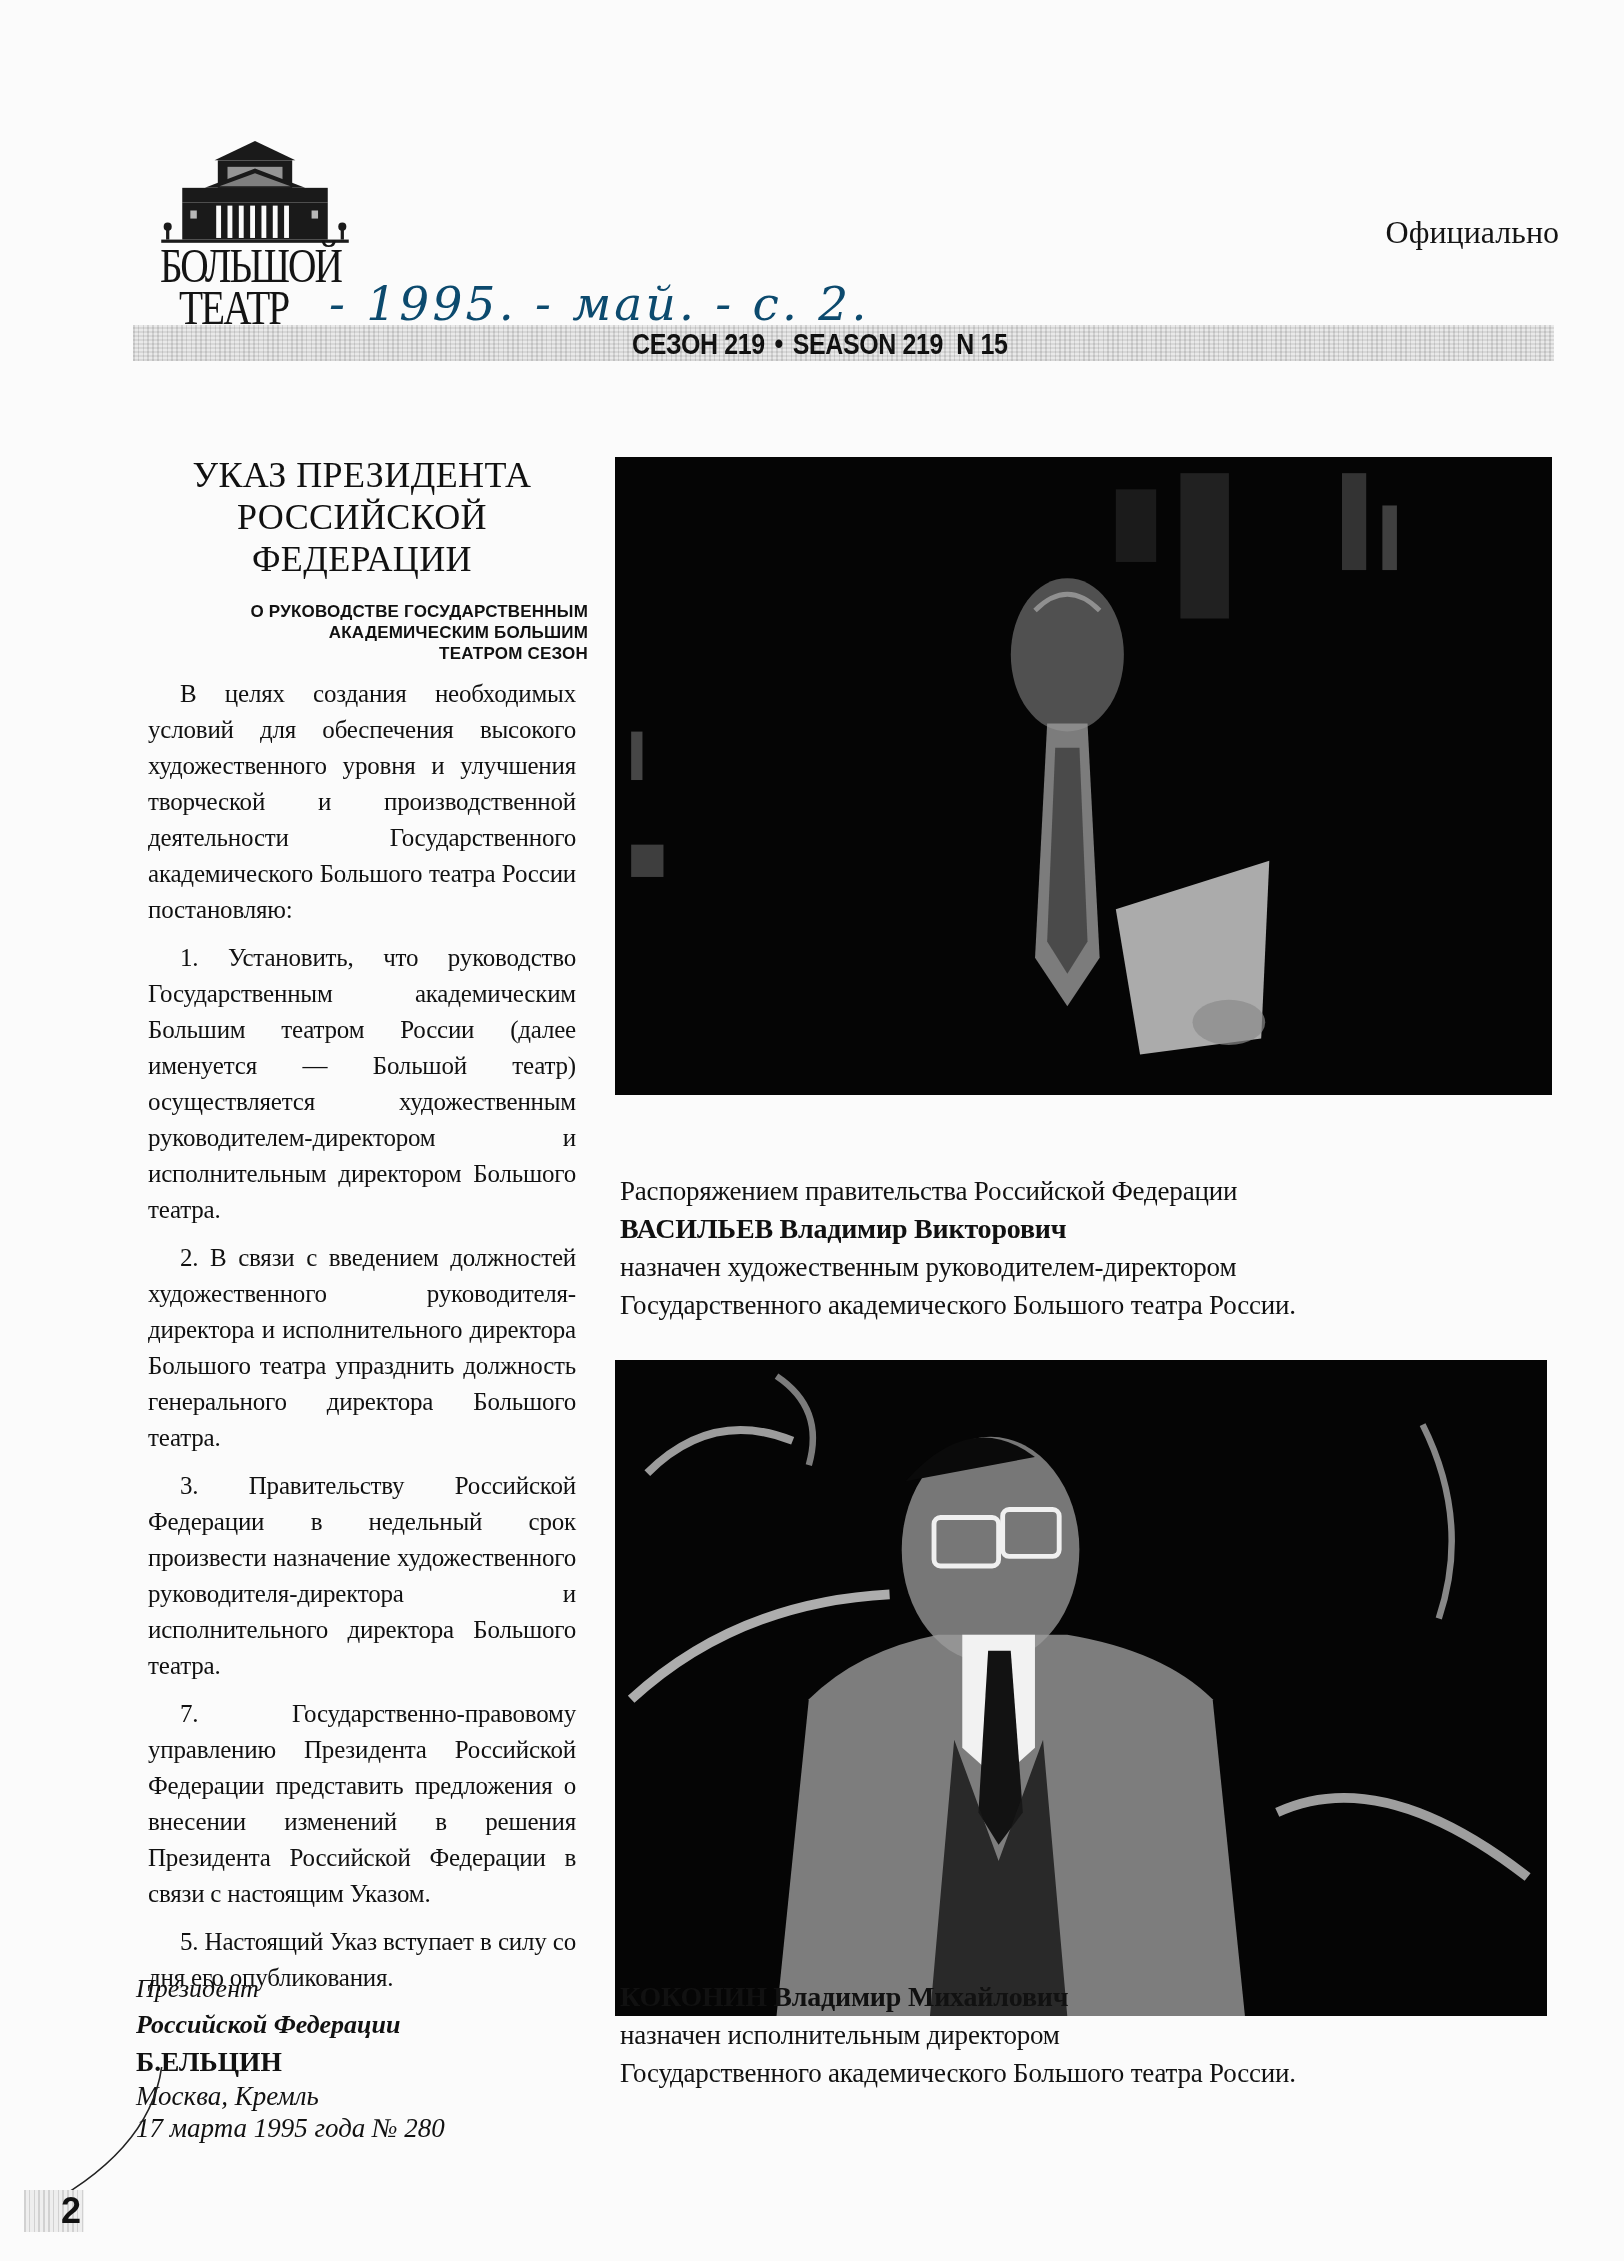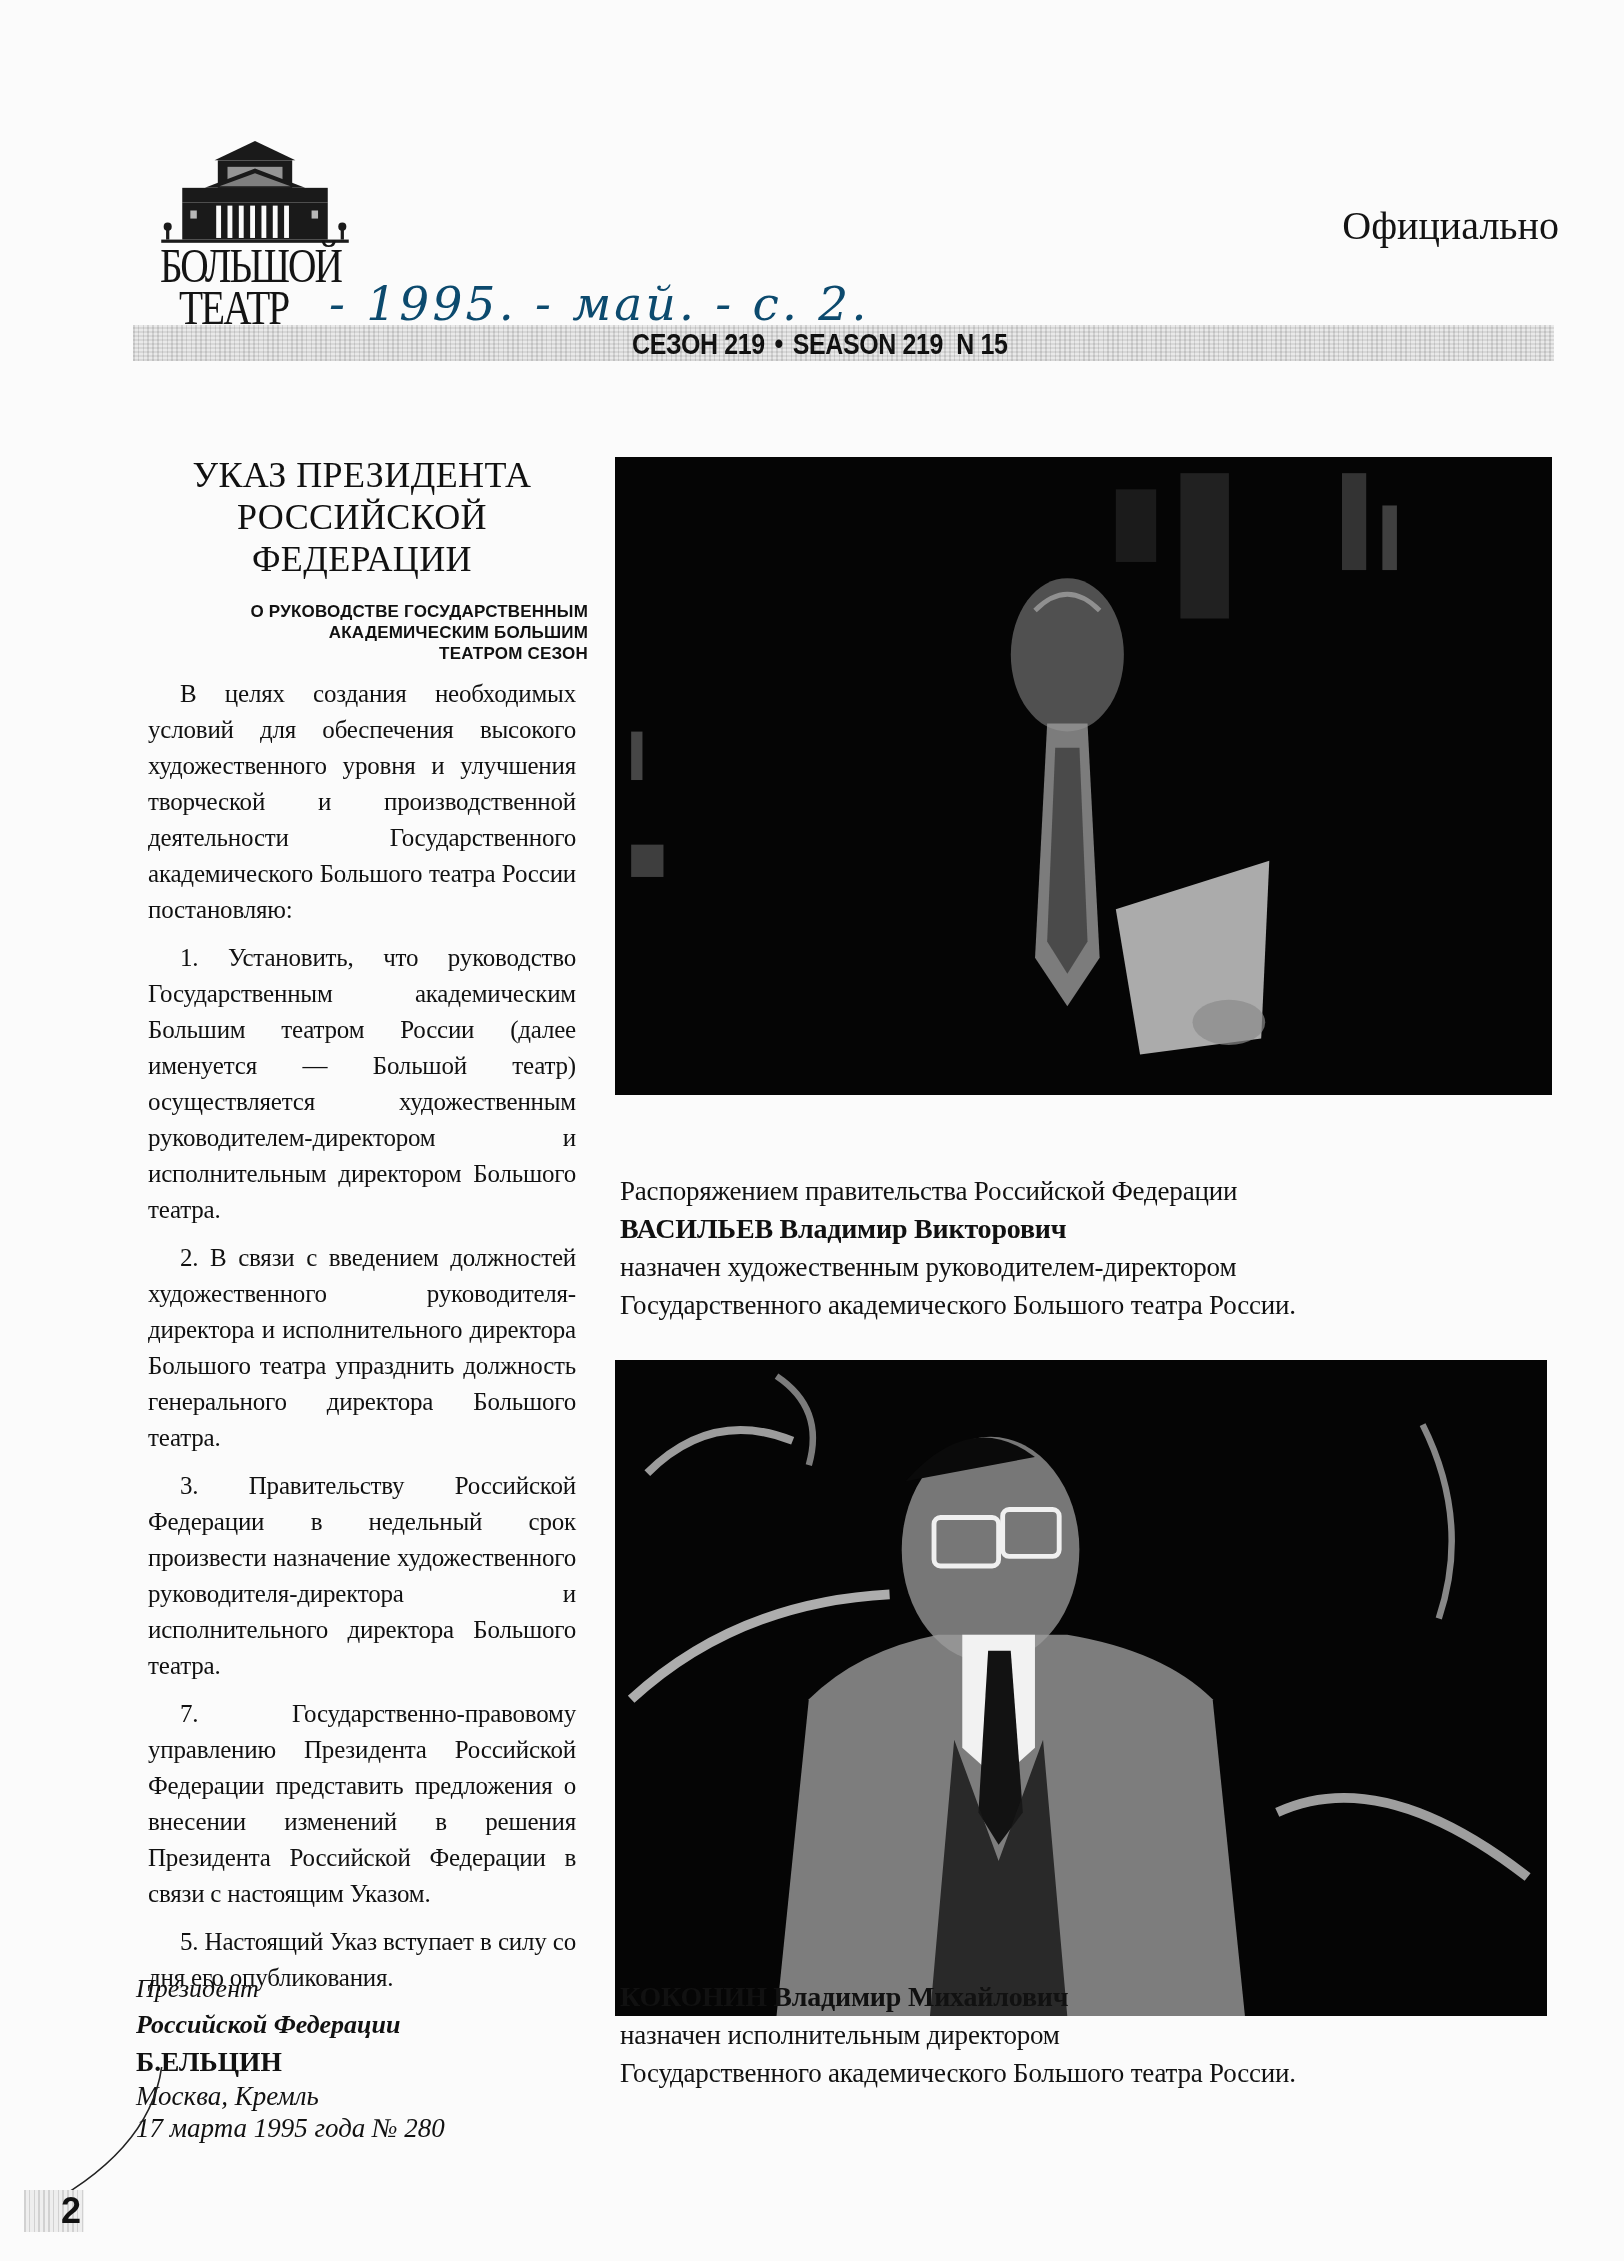--- a/index.html
+++ b/index.html
@@ -17,21 +17,21 @@
     line-height: 1; letter-spacing: -2.4px; transform: scaleX(0.82); transform-origin: left top;
     color: #141414;
   }
   #mast-line1 { top: 242px; }
   #mast-line2 { top: 284px; left: 179px; }
   #handwritten {
     left: 329px; top: 276px; font-family: "DejaVu Serif", serif; font-style: italic;
     font-size: 47px; letter-spacing: 3.2px; color: #0c4a6e; font-weight: normal;
   }
   #section-label {
-    right: 66px; top: 202px; font-size: 40px; color: #141414;
+    right: 66px; top: 214px; font-size: 32px; color: #141414;
   }
   #band {
     left: 133px; top: 325px; width: 1421px; height: 36px;
     background:
       repeating-linear-gradient(90deg, rgba(0,0,0,0.10) 0 1.6px, transparent 1.6px 4.8px),
       repeating-linear-gradient(0deg, rgba(0,0,0,0.08) 0 1.6px, transparent 1.6px 4px),
       #e9e9e9;
   }
   #band-text {
     left: 632px; top: 328px; font-family: "Liberation Sans", sans-serif; font-weight: bold;

